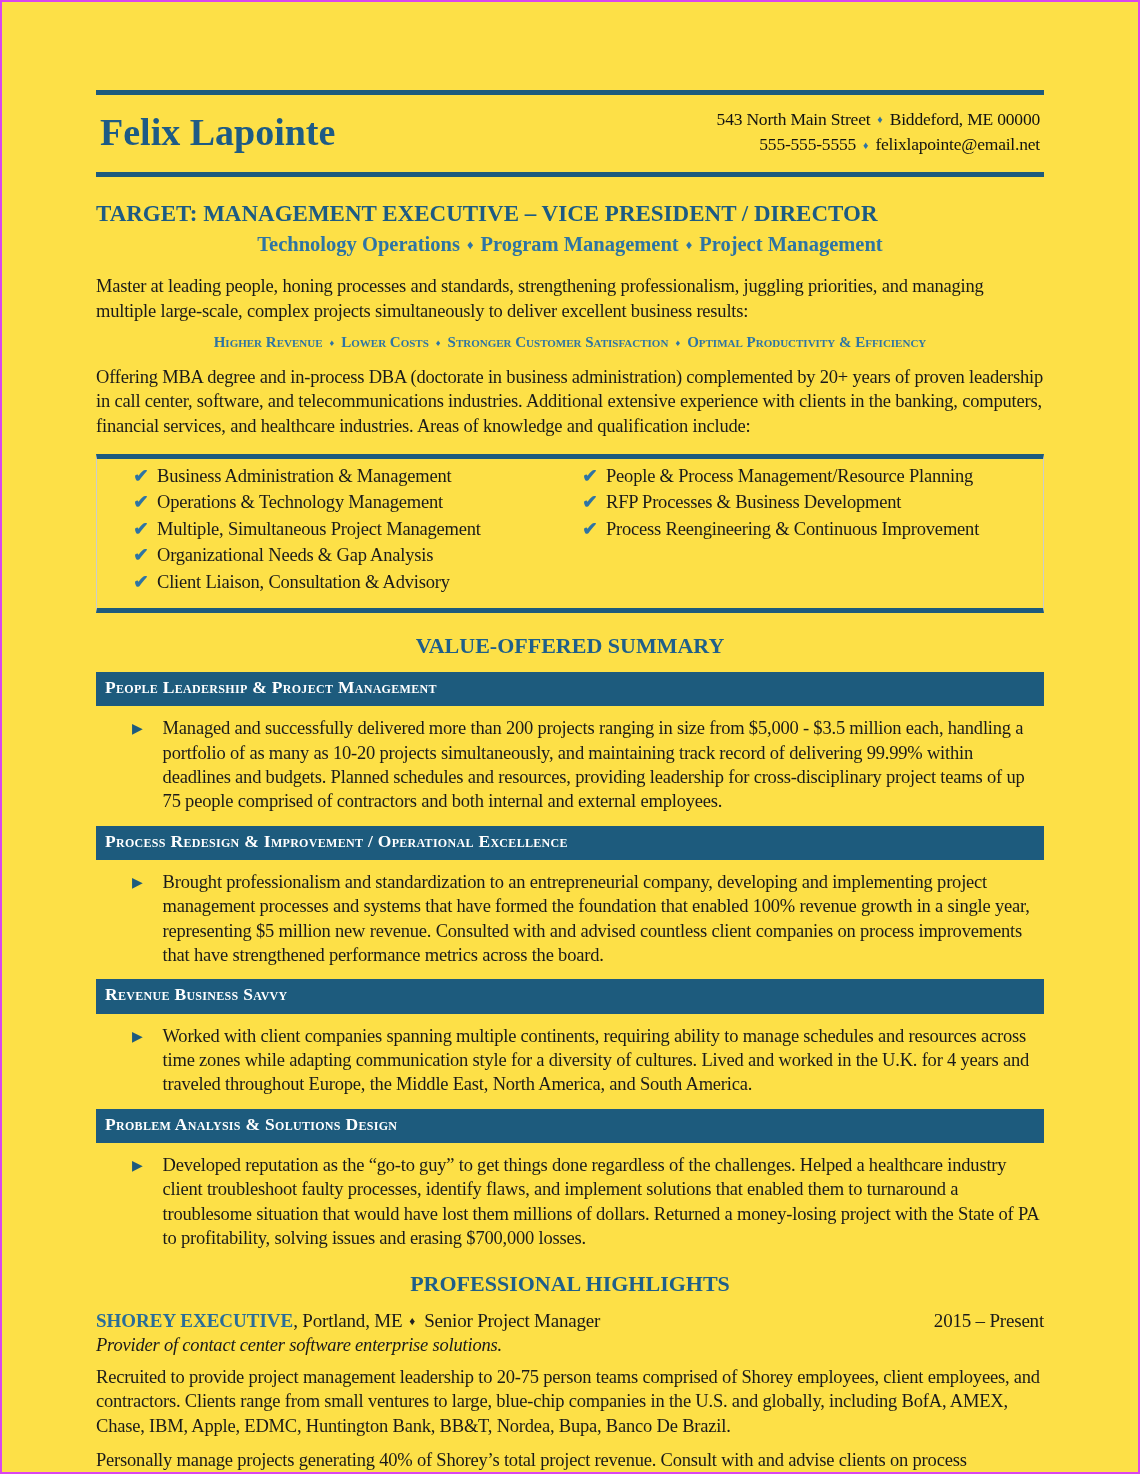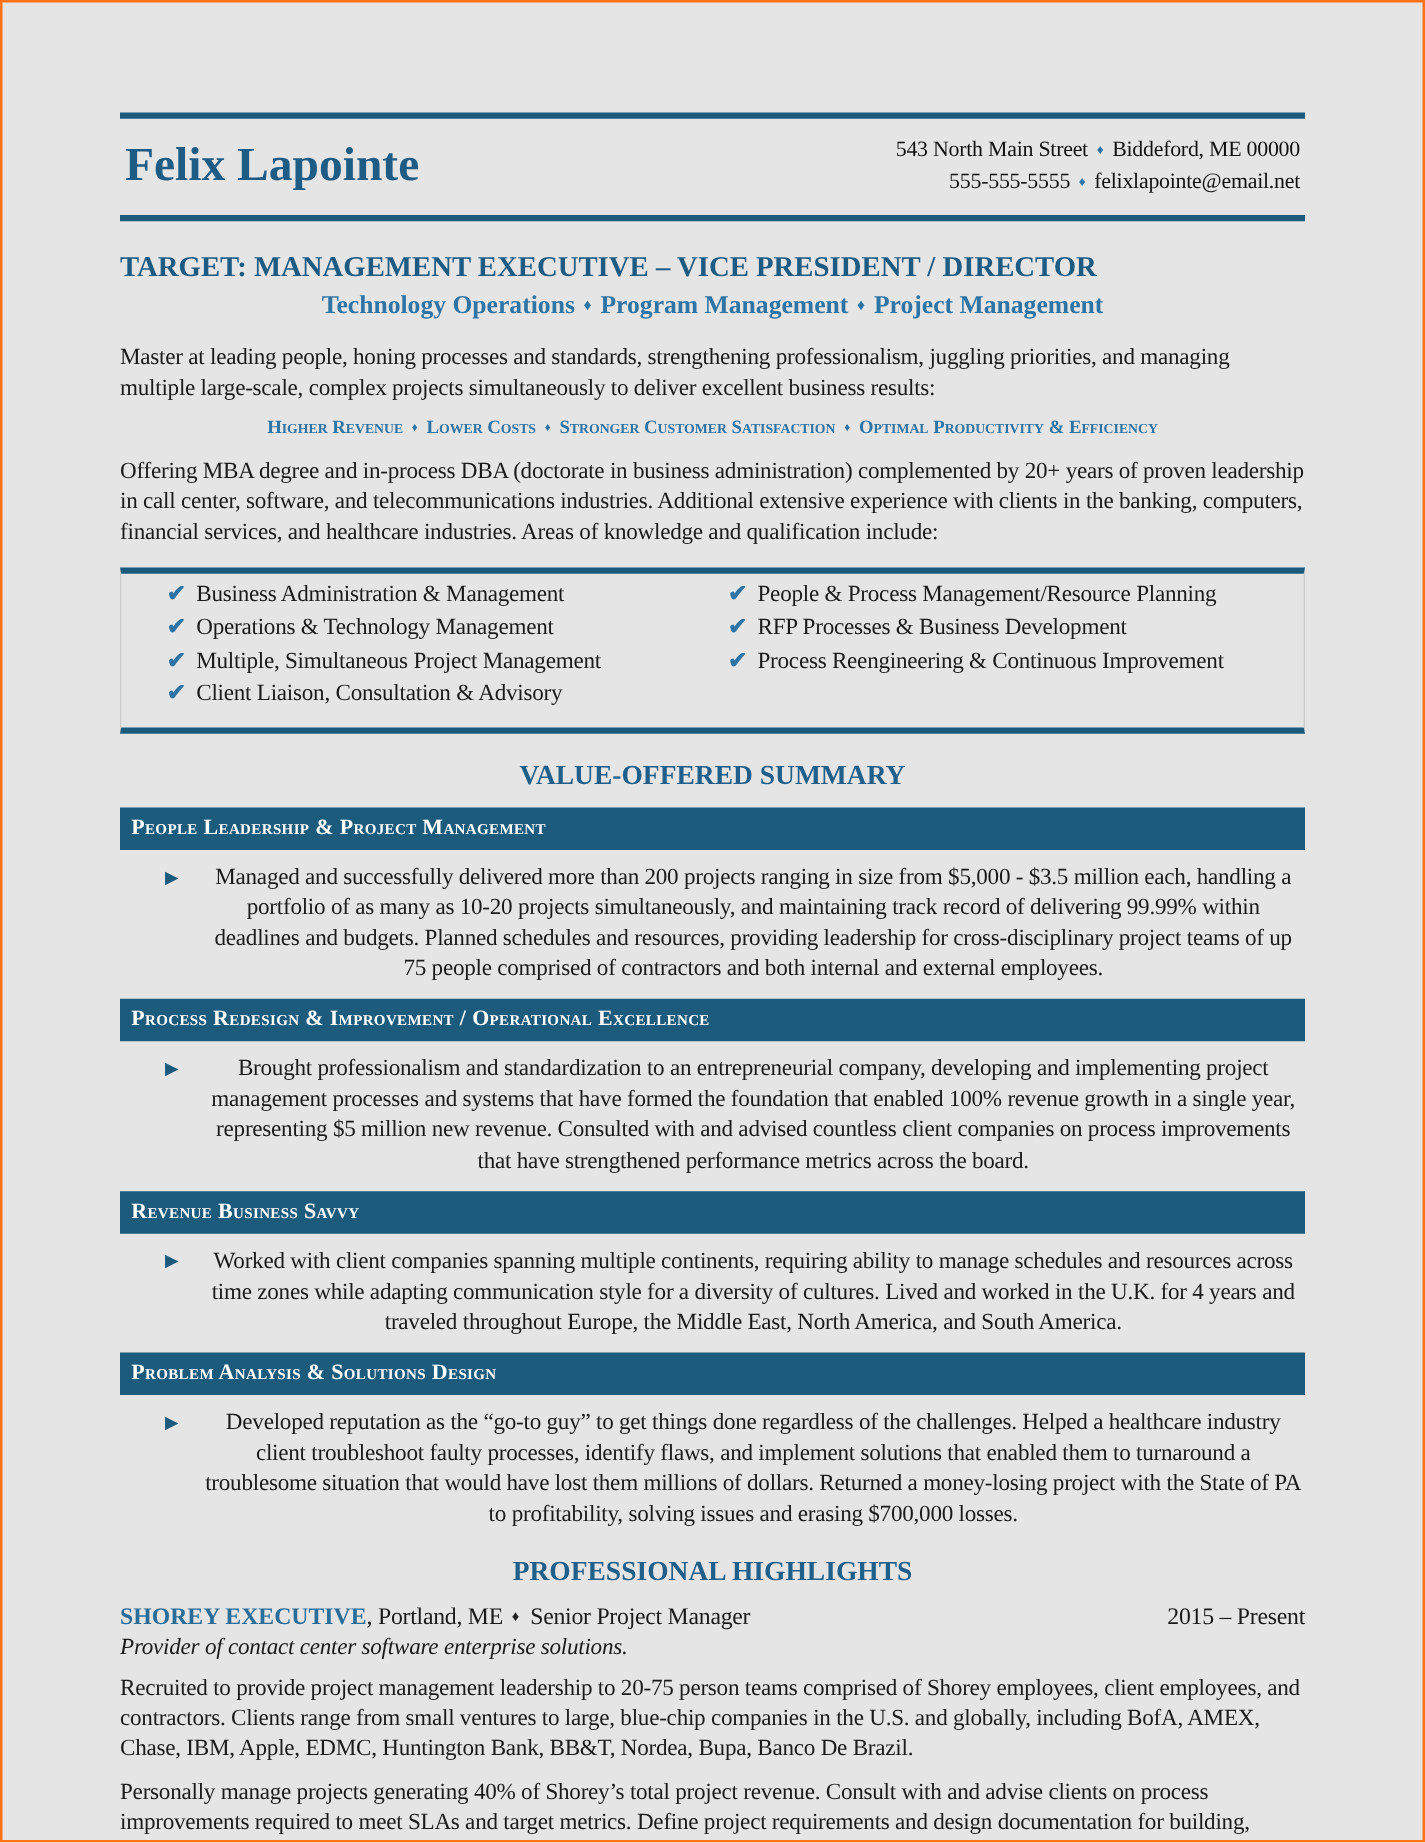--- a/index.html
+++ b/index.html
@@ -1,27 +1,27 @@
 <!DOCTYPE html>
 <html><head>
 <meta charset="utf-8">
 <style>
   * { box-sizing: border-box; }
   html, body { margin: 0; padding: 0; background: #ffffff; }
   .page {
     width: 1140px; height: 1474px;
-    border: 2px solid #f97316;
+    border: 2px solid #d946ef;
     padding: 88px 94px 0 94px;
     font-family: "Liberation Serif", serif;
     color: #1a1a1a;
     font-size: 18.5px;
     letter-spacing: -0.2px;
     line-height: 1.32;
     overflow: hidden;
-    background: #e5e5e5;
+    background: #fde047;
   }
   
   .header {
     border-top: 5px solid #1d5b7d;
     border-bottom: 5px solid #1d5b7d;
     padding: 12px 4px 14px 4px;
     display: flex; justify-content: space-between; align-items: center;
   }
   .name { margin: 0; font-size: 38px; font-weight: bold; color: #1e5b85; letter-spacing: 0; }
   .contact { text-align: right; font-size: 17.5px; line-height: 1.45; color: #111; }
@@ -52,21 +52,21 @@
   .section-title { text-align: center; color: #1f5f8a; font-size: 22px; font-weight: bold; margin: 18px 0 10px; letter-spacing: 0; }
   
   .banner {
     background: #1d5b7d; color: #ffffff;
     font-variant: small-caps; font-weight: bold;
     font-size: 17.5px; letter-spacing: 0.3px;
     padding: 4px 9px 7px; margin: 12px 0 10px;
   }
   .bullet-row { display: flex; padding-left: 36px; margin: 0 0 8px; }
   .bullet { color: #1d5b7d; font-size: 14px; line-height: 1.8; margin-right: 20px; flex: 0 0 auto; }
-  .bullet-row p { margin: 0; max-width: 880px; text-align: center; }
+  .bullet-row p { margin: 0; max-width: 880px; }
   
   .job-line { display: flex; justify-content: space-between; margin-top: 4px; font-size: 19px; }
   .employer { color: #2a6d99; font-weight: bold; letter-spacing: 0; }
   .role { padding-left: 2px; }
   .dates { white-space: nowrap; }
   .tagline { font-style: italic; margin: 0 0 8px; }
   .hl-para { margin: 0 0 10px; }
 </style>
 </head>
 <body>
@@ -95,20 +95,21 @@
       <span>Higher Revenue</span><span class="diamond">♦</span><span>Lower Costs</span><span class="diamond">♦</span><span>Stronger Customer Satisfaction</span><span class="diamond">♦</span><span>Optimal Productivity &amp; Efficiency</span>
     </div>
     <p class="summary">Offering MBA degree and in-process DBA (doctorate in business administration) complemented by 20+ years of proven leadership in call center, software, and telecommunications industries. Additional extensive experience with clients in the banking, computers, financial services, and healthcare industries. Areas of knowledge and qualification include:</p>
   </section>
 
   <div class="skills-box">
     <ul class="skills-col left">
       <li><span class="check">✔</span><span>Business Administration &amp; Management</span></li>
       <li><span class="check">✔</span><span>Operations &amp; Technology Management</span></li>
       <li><span class="check">✔</span><span>Multiple, Simultaneous Project Management</span></li>
+      <li><span class="check">✔</span><span>Organizational Needs &amp; Gap Analysis</span></li>
       <li><span class="check">✔</span><span>Client Liaison, Consultation &amp; Advisory</span></li>
     </ul>
     <ul class="skills-col right">
       <li><span class="check">✔</span><span>People &amp; Process Management/Resource Planning</span></li>
       <li><span class="check">✔</span><span>RFP Processes &amp; Business Development</span></li>
       <li><span class="check">✔</span><span>Process Reengineering &amp; Continuous Improvement</span></li>
     </ul>
   </div>
 
   <section>

